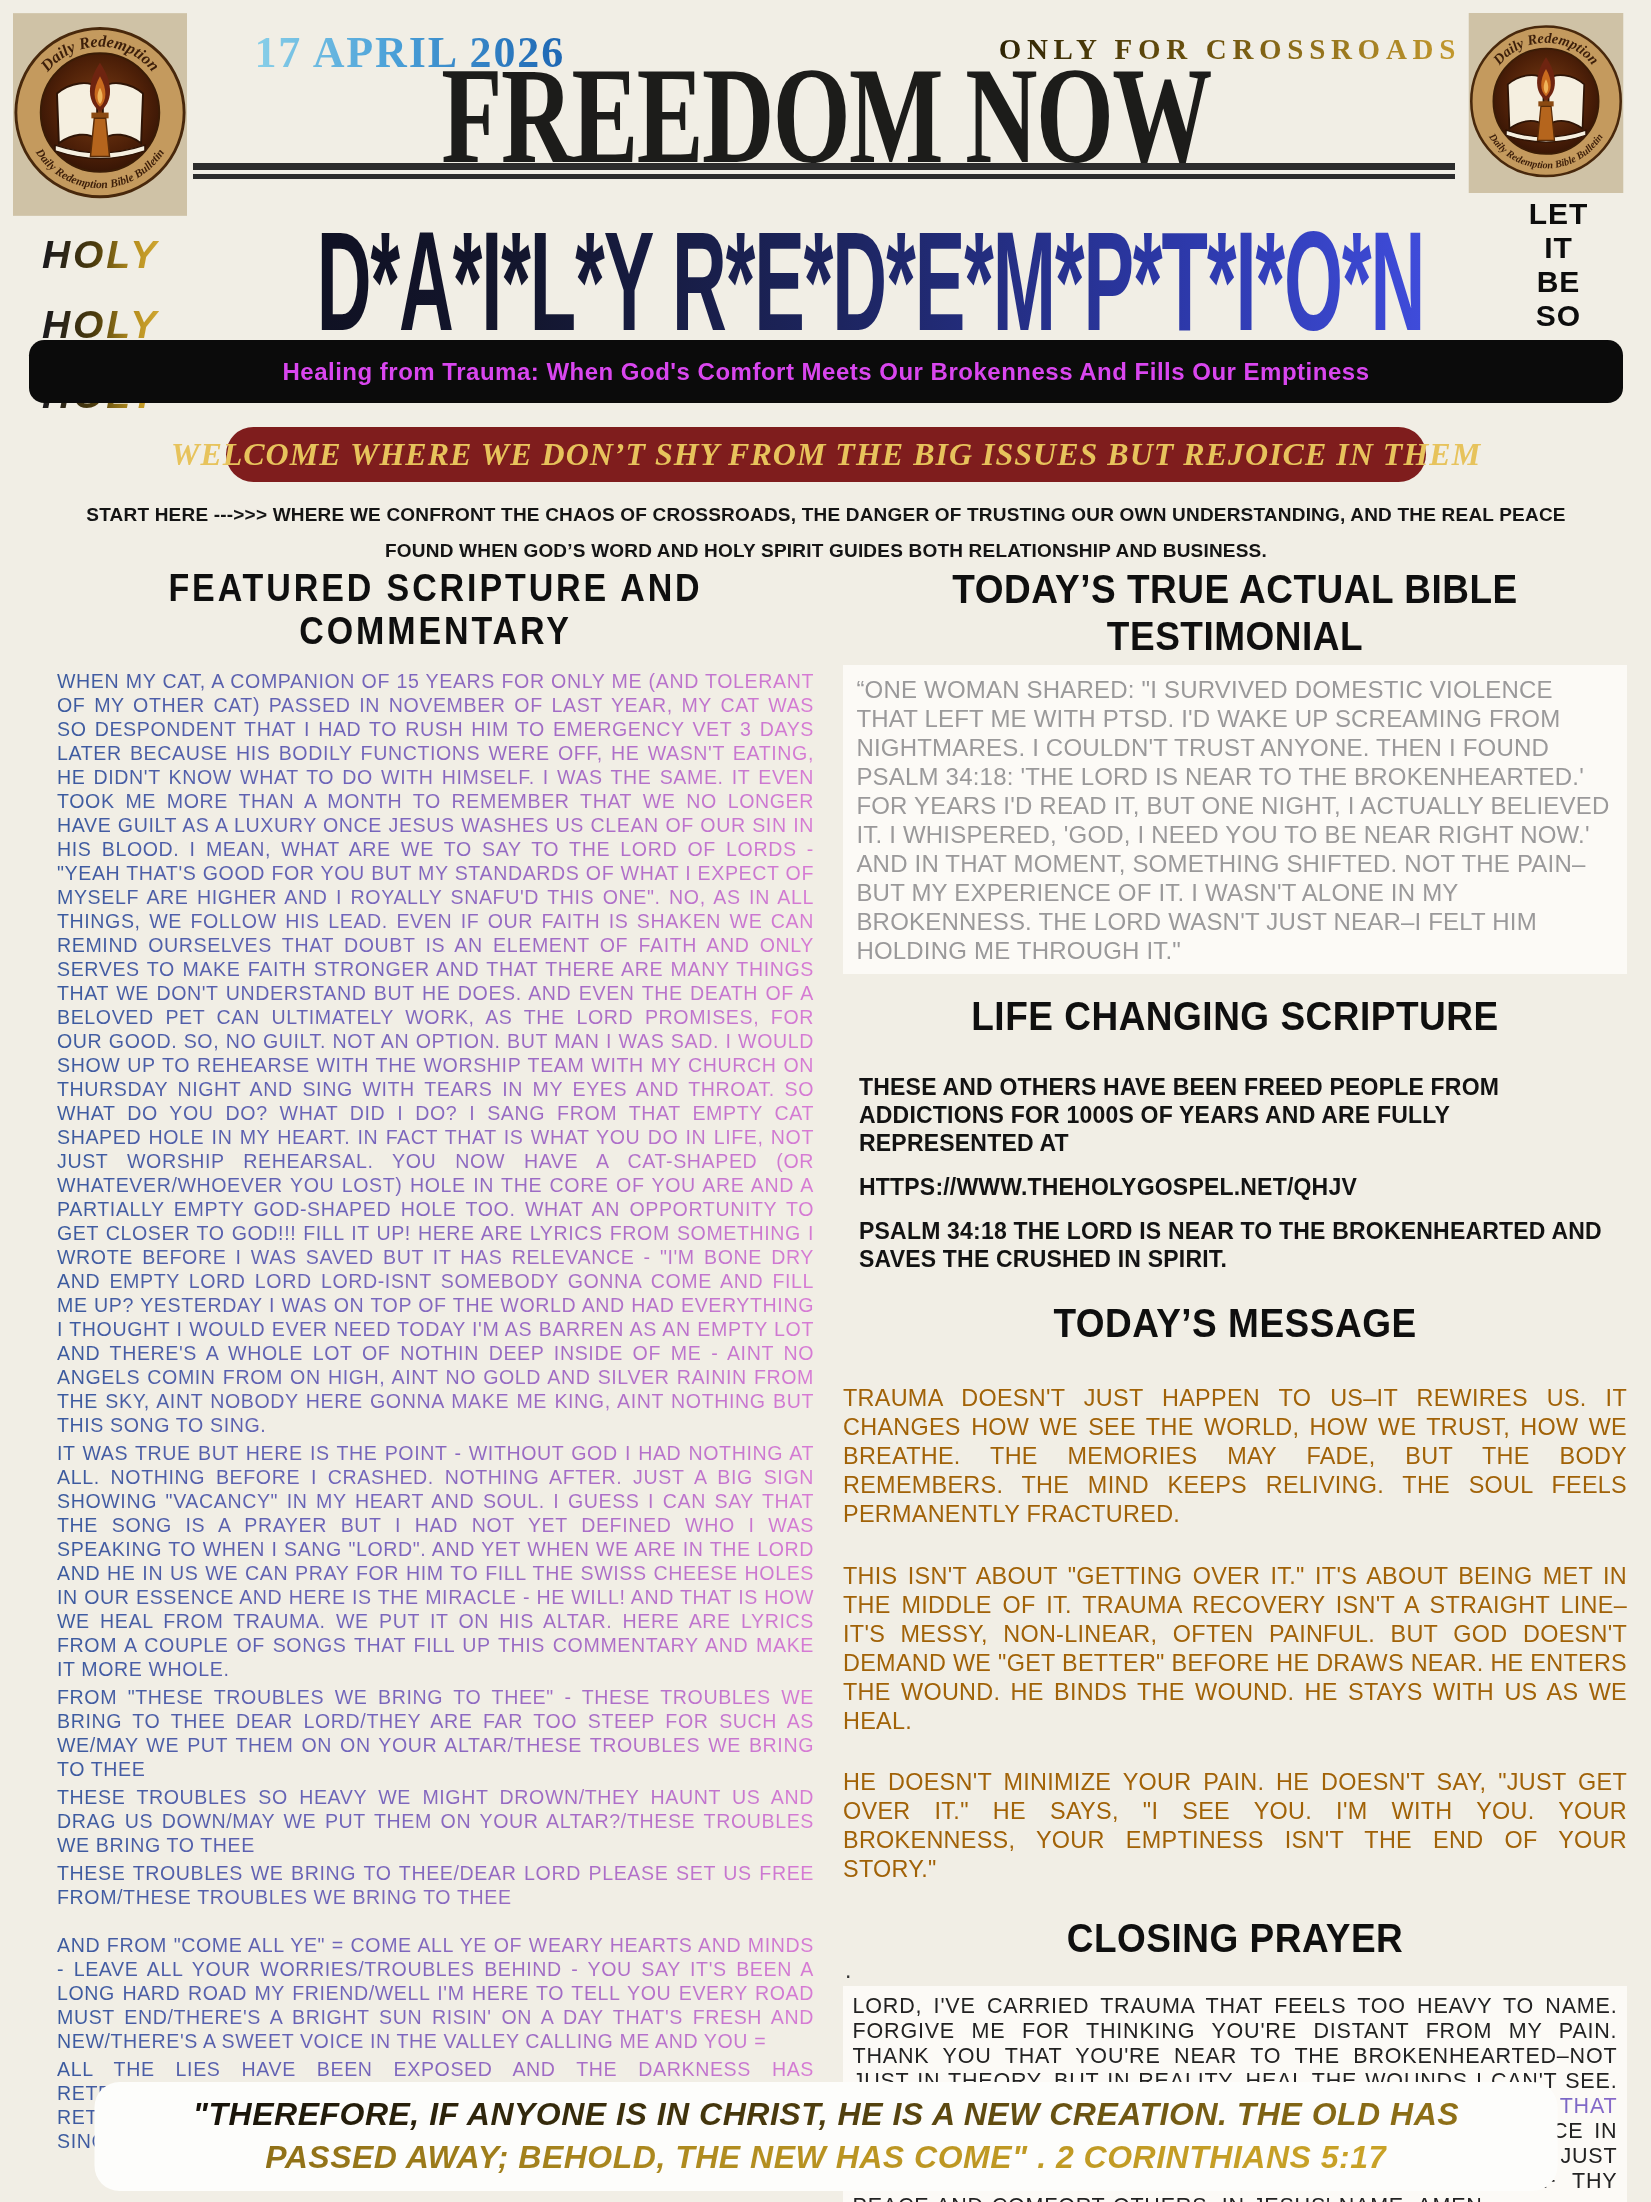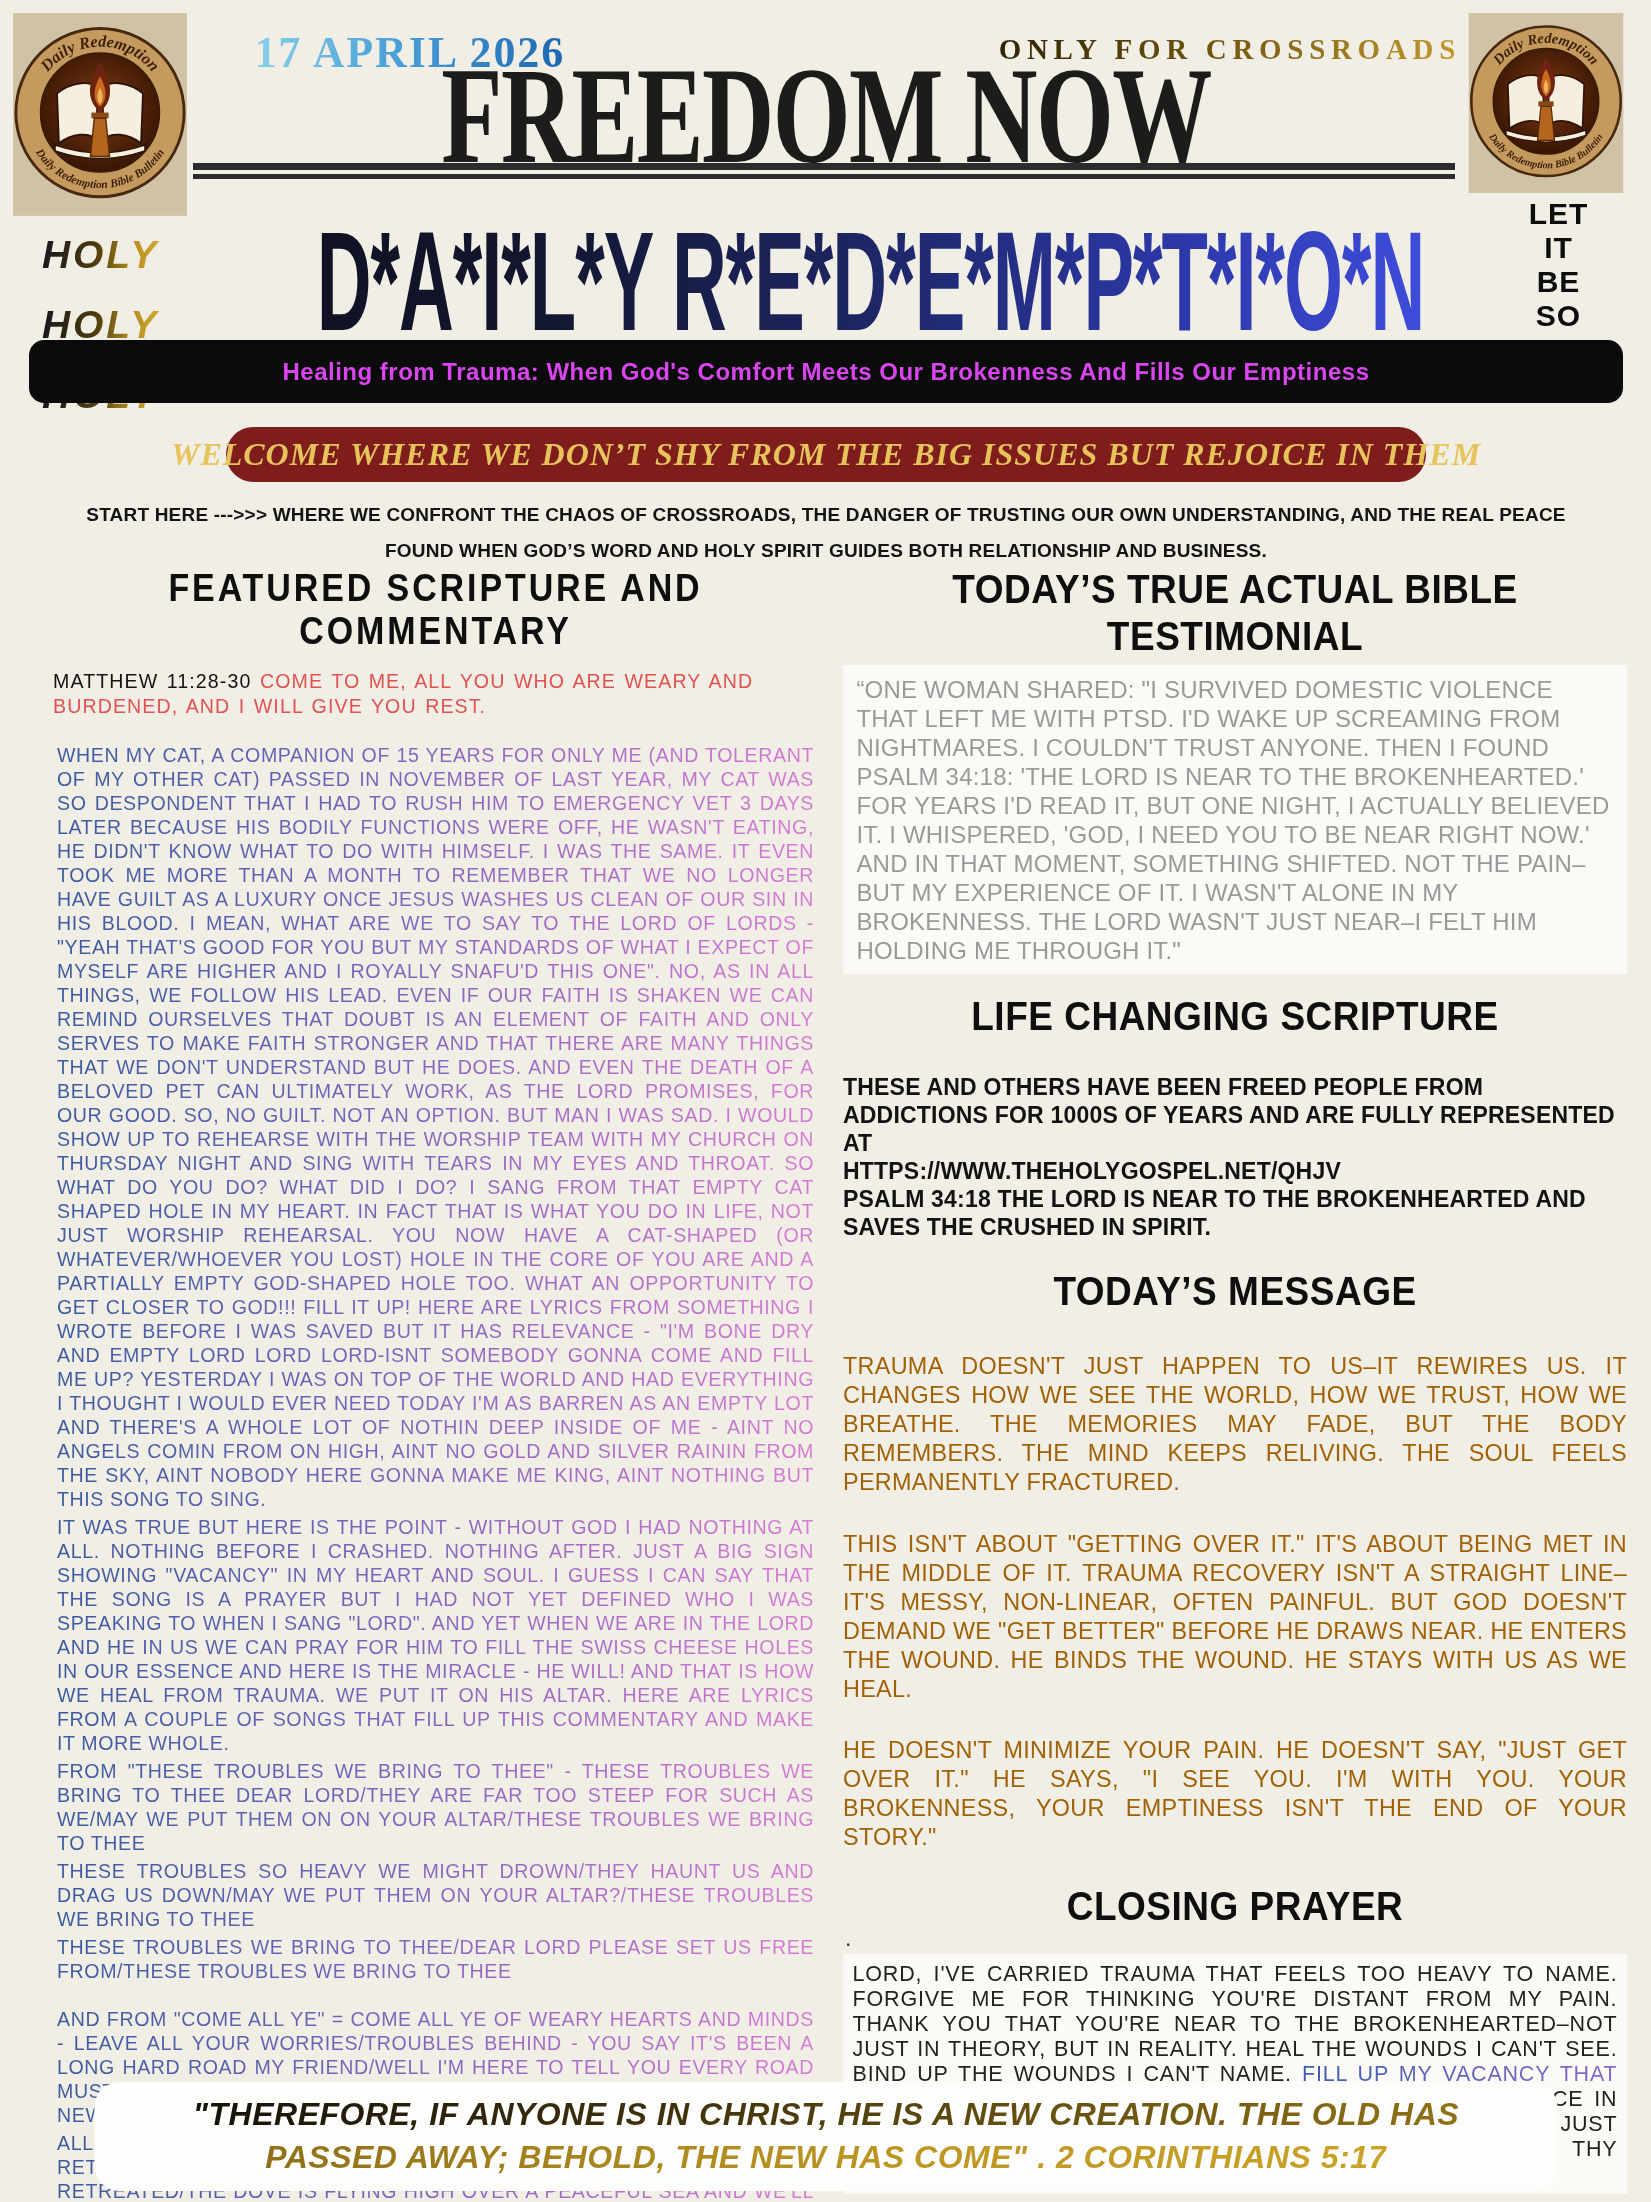--- a/index.html
+++ b/index.html
@@ -50,21 +50,21 @@
   .verse{font-size:19.6px;line-height:25px;letter-spacing:1.1px;word-spacing:1.9px;margin:0;color:#141414;}
   .verse .red{color:#e05252;}
   .c-par{margin:4px;font-size:19.6px;line-height:24px;letter-spacing:0.6px;text-align:justify;
         background-image:linear-gradient(90deg,#3a5a9e 0%,#6f64ba 38%,#a56cc6 68%,#d77bd4 100%);}
   .c-par.gap{margin-top:24px;}
   .commentary{margin-top:24px;}
 
   .testimonial{margin-top:15.3px;background:#fcfaf6;padding:9.6px 13.4px;color:#9a999a;
         font-size:24px;line-height:29px;letter-spacing:0.2px;}
   .scripture{margin-top:38px;}
-  .scripture p{margin:0;font-weight:700;color:#121212;font-size:23px;line-height:28px;letter-spacing:0.2px;}
+  .scripture p{margin:16px;font-weight:700;color:#121212;font-size:23px;line-height:28px;letter-spacing:0.2px;}
   .sc-head{margin-top:19px;}
   .msg-head{margin-top:27px;}
   .msg p{margin:32.5px 0 0 0;font-size:23.4px;line-height:29px;text-align:justify;color:#a16207;letter-spacing:0.3px;}
   .msg p:first-child{margin-top:42px;}
   .prayer-head{margin-top:31px;}
   .dot{margin:3.8px 0 0 1.9px;font-size:23px;color:#333;line-height:19px;}
   .prayer{margin-top:5.7px;background:#fcfaf6;padding:7.6px 9.6px;font-size:21.5px;line-height:25px;
         text-align:justify;color:#222;letter-spacing:0.8px;word-spacing:1px;}
   .prayer .hl{background-image:linear-gradient(90deg,#3b5cb0 0%,#8468c8 45%,#c273d2 75%,#e08ade 100%);}
 
@@ -175,21 +175,20 @@
   <div class="welcome-pill">
     <span>WELCOME WHERE WE DON’T SHY FROM THE BIG ISSUES BUT REJOICE IN THEM</span>
   </div>
 
   <div class="start-here">START HERE ---&gt;&gt;&gt; WHERE WE CONFRONT THE CHAOS OF CROSSROADS, THE DANGER OF TRUSTING OUR OWN UNDERSTANDING, AND THE REAL PEACE FOUND WHEN GOD’S WORD AND HOLY SPIRIT GUIDES BOTH RELATIONSHIP AND BUSINESS.</div>
 
   <div class="columns">
 
     <div class="left-col">
       <h2 class="col-heading left-heading">FEATURED SCRIPTURE AND COMMENTARY</h2>
-      <p class="verse"><span>MATTHEW 11:28-30</span><span> </span><span class="red">COME TO ME, ALL YOU WHO ARE WEARY AND BURDENED, AND I WILL GIVE YOU REST.</span></p>
       <div class="commentary">
         <p class="c-par grad-text gap">WHEN MY CAT, A COMPANION OF 15 YEARS FOR ONLY ME (AND TOLERANT OF MY OTHER CAT) PASSED IN NOVEMBER OF LAST YEAR, MY CAT WAS SO DESPONDENT THAT I HAD TO RUSH HIM TO EMERGENCY VET 3 DAYS LATER BECAUSE HIS BODILY FUNCTIONS WERE OFF, HE WASN'T EATING, HE DIDN'T KNOW WHAT TO DO WITH HIMSELF. I WAS THE SAME. IT EVEN TOOK ME MORE THAN A MONTH TO REMEMBER THAT WE NO LONGER HAVE GUILT AS A LUXURY ONCE JESUS WASHES US CLEAN OF OUR SIN IN HIS BLOOD. I MEAN, WHAT ARE WE TO SAY TO THE LORD OF LORDS - "YEAH THAT'S GOOD FOR YOU BUT MY STANDARDS OF WHAT I EXPECT OF MYSELF ARE HIGHER AND I ROYALLY SNAFU'D THIS ONE". NO, AS IN ALL THINGS, WE FOLLOW HIS LEAD. EVEN IF OUR FAITH IS SHAKEN WE CAN REMIND OURSELVES THAT DOUBT IS AN ELEMENT OF FAITH AND ONLY SERVES TO MAKE FAITH STRONGER AND THAT THERE ARE MANY THINGS THAT WE DON'T UNDERSTAND BUT HE DOES. AND EVEN THE DEATH OF A BELOVED PET CAN ULTIMATELY WORK, AS THE LORD PROMISES, FOR OUR GOOD. SO, NO GUILT. NOT AN OPTION. BUT MAN I WAS SAD. I WOULD SHOW UP TO REHEARSE WITH THE WORSHIP TEAM WITH MY CHURCH ON THURSDAY NIGHT AND SING WITH TEARS IN MY EYES AND THROAT. SO WHAT DO YOU DO? WHAT DID I DO? I SANG FROM THAT EMPTY CAT SHAPED HOLE IN MY HEART. IN FACT THAT IS WHAT YOU DO IN LIFE, NOT JUST WORSHIP REHEARSAL. YOU NOW HAVE A CAT-SHAPED (OR WHATEVER/WHOEVER YOU LOST) HOLE IN THE CORE OF YOU ARE AND A PARTIALLY EMPTY GOD-SHAPED HOLE TOO. WHAT AN OPPORTUNITY TO GET CLOSER TO GOD!!! FILL IT UP! HERE ARE LYRICS FROM SOMETHING I WROTE BEFORE I WAS SAVED BUT IT HAS RELEVANCE - "I'M BONE DRY AND EMPTY LORD LORD LORD-ISNT SOMEBODY GONNA COME AND FILL ME UP? YESTERDAY I WAS ON TOP OF THE WORLD AND HAD EVERYTHING I THOUGHT I WOULD EVER NEED TODAY I'M AS BARREN AS AN EMPTY LOT AND THERE'S A WHOLE LOT OF NOTHIN DEEP INSIDE OF ME - AINT NO ANGELS COMIN FROM ON HIGH, AINT NO GOLD AND SILVER RAININ FROM THE SKY, AINT NOBODY HERE GONNA MAKE ME KING, AINT NOTHING BUT THIS SONG TO SING.</p>
         <p class="c-par grad-text">IT WAS TRUE BUT HERE IS THE POINT -  WITHOUT GOD I HAD NOTHING AT ALL. NOTHING BEFORE I CRASHED. NOTHING AFTER. JUST A BIG SIGN SHOWING "VACANCY" IN MY HEART AND SOUL. I GUESS I CAN SAY THAT THE SONG IS A PRAYER BUT I HAD NOT YET DEFINED WHO I WAS SPEAKING TO WHEN I SANG "LORD". AND YET WHEN WE ARE IN THE LORD AND HE IN US WE CAN PRAY FOR HIM TO FILL THE SWISS CHEESE HOLES IN OUR ESSENCE AND HERE IS THE MIRACLE - HE WILL! AND THAT IS HOW WE HEAL FROM TRAUMA. WE PUT IT ON HIS ALTAR. HERE ARE LYRICS FROM A COUPLE OF SONGS THAT FILL UP THIS COMMENTARY AND MAKE IT MORE WHOLE.</p>
         <p class="c-par grad-text">FROM "THESE TROUBLES WE BRING TO THEE" - THESE TROUBLES WE BRING TO THEE DEAR LORD/THEY ARE FAR TOO STEEP FOR SUCH AS WE/MAY WE PUT THEM ON ON YOUR ALTAR/THESE TROUBLES WE BRING TO THEE</p>
         <p class="c-par grad-text">THESE TROUBLES SO HEAVY WE MIGHT DROWN/THEY HAUNT US AND DRAG US DOWN/MAY WE PUT THEM ON YOUR ALTAR?/THESE TROUBLES WE BRING TO THEE</p>
         <p class="c-par grad-text">THESE TROUBLES WE BRING TO THEE/DEAR LORD PLEASE SET US FREE FROM/THESE TROUBLES WE BRING TO THEE</p>
         <p class="c-par grad-text gap">AND FROM "COME ALL YE" = COME ALL YE OF WEARY HEARTS AND MINDS - LEAVE ALL YOUR WORRIES/TROUBLES BEHIND - YOU SAY IT'S BEEN A LONG HARD ROAD MY FRIEND/WELL I'M HERE TO TELL YOU EVERY ROAD MUST END/THERE'S A BRIGHT SUN RISIN' ON A DAY THAT'S FRESH AND NEW/THERE'S A SWEET VOICE IN THE VALLEY CALLING ME AND YOU =</p>
         <p class="c-par grad-text">ALL THE LIES HAVE BEEN EXPOSED AND THE DARKNESS HAS RETREATED/THE SOLDIERS OF THE LIGHT HAVE ADVANCED WHERE THEY RETREATED/THE DOVE IS FLYING HIGH OVER A PEACEFUL SEA AND WE'LL SING THIS SONG OF VICTORY</p>
 
       </div>

